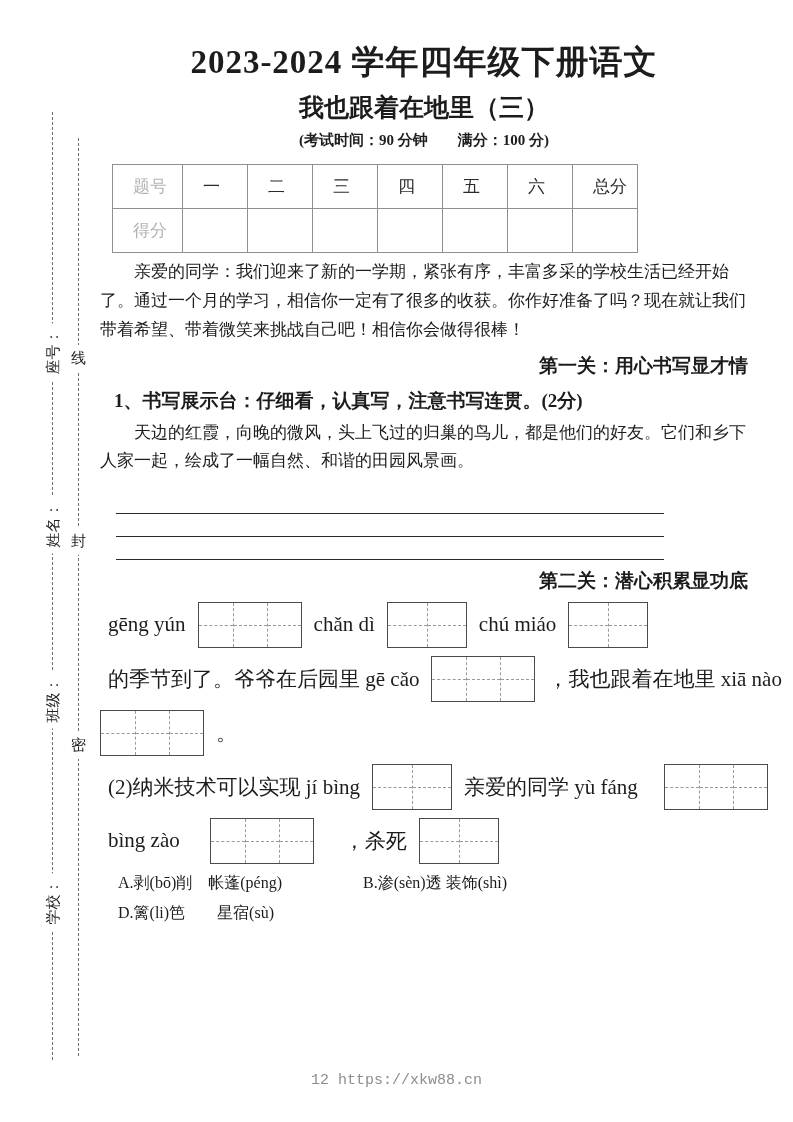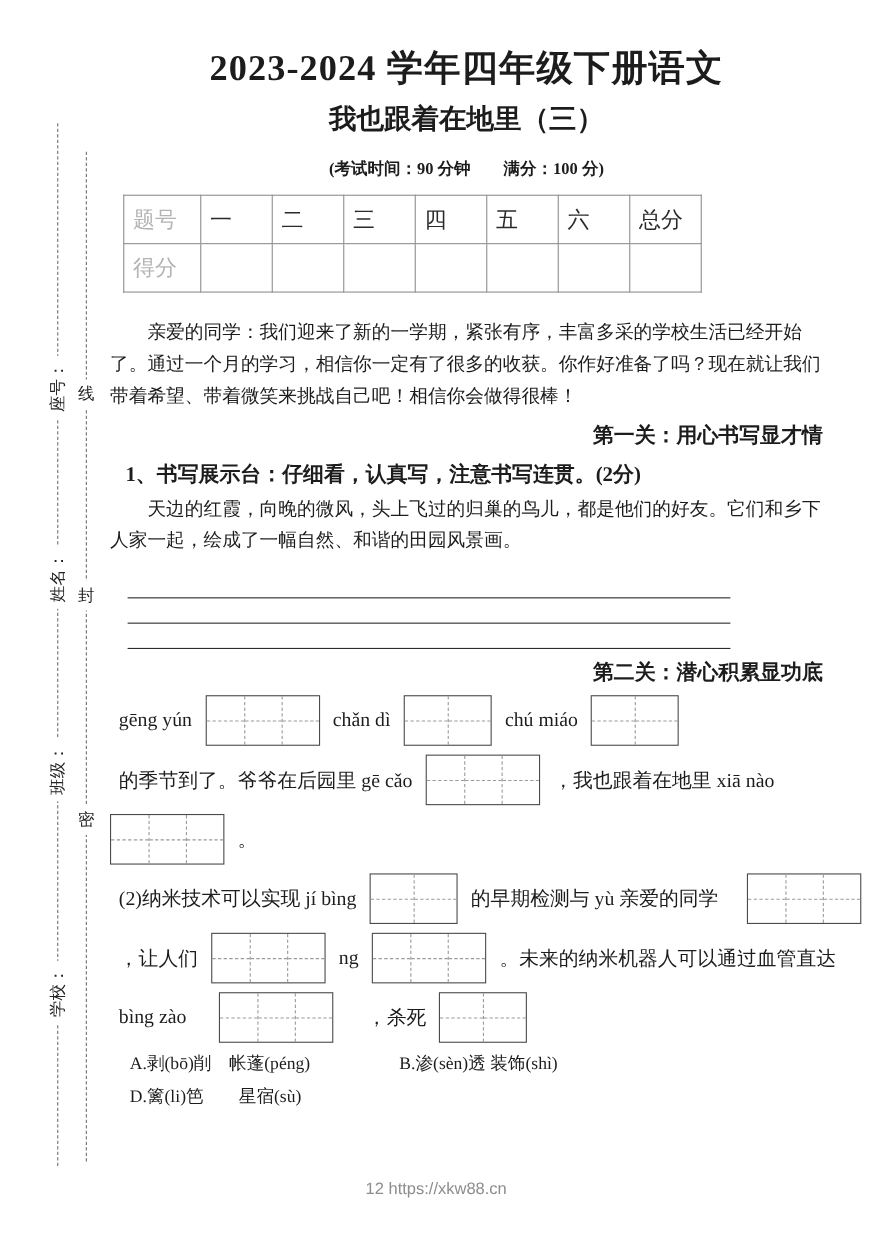--- a/index.html
+++ b/index.html
@@ -22,63 +22,63 @@
   }
   .seal-char {
     position:absolute; left:70px; background:#fff; font-size:15px;
     padding:4px 1px; color:#222;
   }
 
   
   .content { position:absolute; left:100px; top:40px; width:648px; }
   .title   { text-align:center; font-size:33px; font-weight:bold; letter-spacing:1px; }
   .subtitle{ text-align:center; font-size:25px; font-weight:bold; margin-top:6px; }
-  .meta    { text-align:center; font-size:15px; font-weight:bold; margin-top:20px; }
+  .meta    { text-align:center; font-size:15px; font-weight:bold; margin-top:7px; }
 
   table.score { border-collapse:collapse; margin:14px 0 0 12px; }
   table.score td {
     border:1px solid #8f8f8f; width:65px; height:44px;
-    font-size:20px; padding-left:8px; vertical-align:middle; background:#fff;
+    font-size:17px; padding-left:20px; vertical-align:middle; background:#fff;
   }
   table.score td.first { width:70px; }
   table.score td.lab { color:#b3b3b3; }
   table.score td.num { color:#2a2a2a; }
 
-  .intro { margin-top:21px; font-size:17px; line-height:1.72; text-indent:2em; }
+  .intro { margin-top:4px; font-size:17px; line-height:1.72; text-indent:2em; }
 
   .sec-head { text-align:right; font-weight:bold; font-size:19px; margin-top:8px; }
   .qline    { font-weight:bold; font-size:19px; margin-top:9px; padding-left:14px; }
   .passage  { font-size:17px; line-height:1.65; text-indent:2em; margin-top:5px; }
 
   .wlines { margin:16px 0 2px 16px; width:548px; }
   .wline  { border-bottom:1.6px solid #2a2a2a; height:23px; }
 
   .pline {
-    font-size:18px; margin-top:8px; padding-left:8px;
+    font-size:21px; margin-top:8px; padding-left:8px;
     display:flex; align-items:center; flex-wrap:nowrap;
   }
   .pline .txt { white-space:nowrap; }
 
   
   .abox { display:inline-flex; border:1.6px solid #4a4a4a; background:#fff; flex:0 0 auto; margin:0 12px; }
   .abox .cell { width:34px; height:44px; position:relative; }
   .abox.c2 .cell { width:39px; }
   .abox .cell + .cell { border-left:1px dashed #9a9a9a; }
   .abox .cell::before {
     content:""; position:absolute; left:0; right:0; top:50%;
     border-top:1px dashed #9a9a9a;
   }
 
   .optrow { display:flex; font-size:16px; margin-top:9px; padding-left:18px; }
   .optrow .opt1 { width:245px; }
 
   .footer {
     position:absolute; left:0; top:1072px; width:100%;
     text-align:center; font-size:15px; color:#8d8d8d;
-    font-family:Liberation Sans, sans-serif;
+    font-family:Liberation Mono, monospace;
   }
 </style>
 </head>
 <body>
 
 <div class="page">
 
   <div class="seal-dash l1"></div>
   <div class="seal-dash l2"></div>
   <span class="seal-label" style="top:352px;">座号：</span>
@@ -169,43 +169,28 @@
         </span>
       <span class="txt">。</span>
     </div>
 
     <div class="pline">
       <span class="txt">(2)纳米技术可以实现 jí bìng</span>
       <span class="abox c2">
           <span class="cell"></span>
           <span class="cell"></span>
         </span>
-      <span class="txt">的早期检测与 yù 亲爱的同学</span>
+      <span class="txt">亲爱的同学 yù fáng</span>
       <span class="abox" style="margin-left:26px;">
           <span class="cell"></span>
           <span class="cell"></span>
           <span class="cell"></span>
         </span>
     </div>
 
-    <div class="pline">
-      <span class="txt">，让人们</span>
-      <span class="abox">
-          <span class="cell"></span>
-          <span class="cell"></span>
-          <span class="cell"></span>
-        </span>
-      <span class="txt">ng</span>
-      <span class="abox">
-          <span class="cell"></span>
-          <span class="cell"></span>
-          <span class="cell"></span>
-        </span>
-      <span class="txt">。未来的纳米机器人可以通过血管直达</span>
-    </div>
 
     <div class="pline">
       <span class="txt">bìng zào</span>
       <span class="abox" style="margin:0 30px;">
           <span class="cell"></span>
           <span class="cell"></span>
           <span class="cell"></span>
         </span>
       <span class="txt">，杀死</span>
       <span class="abox c2">

